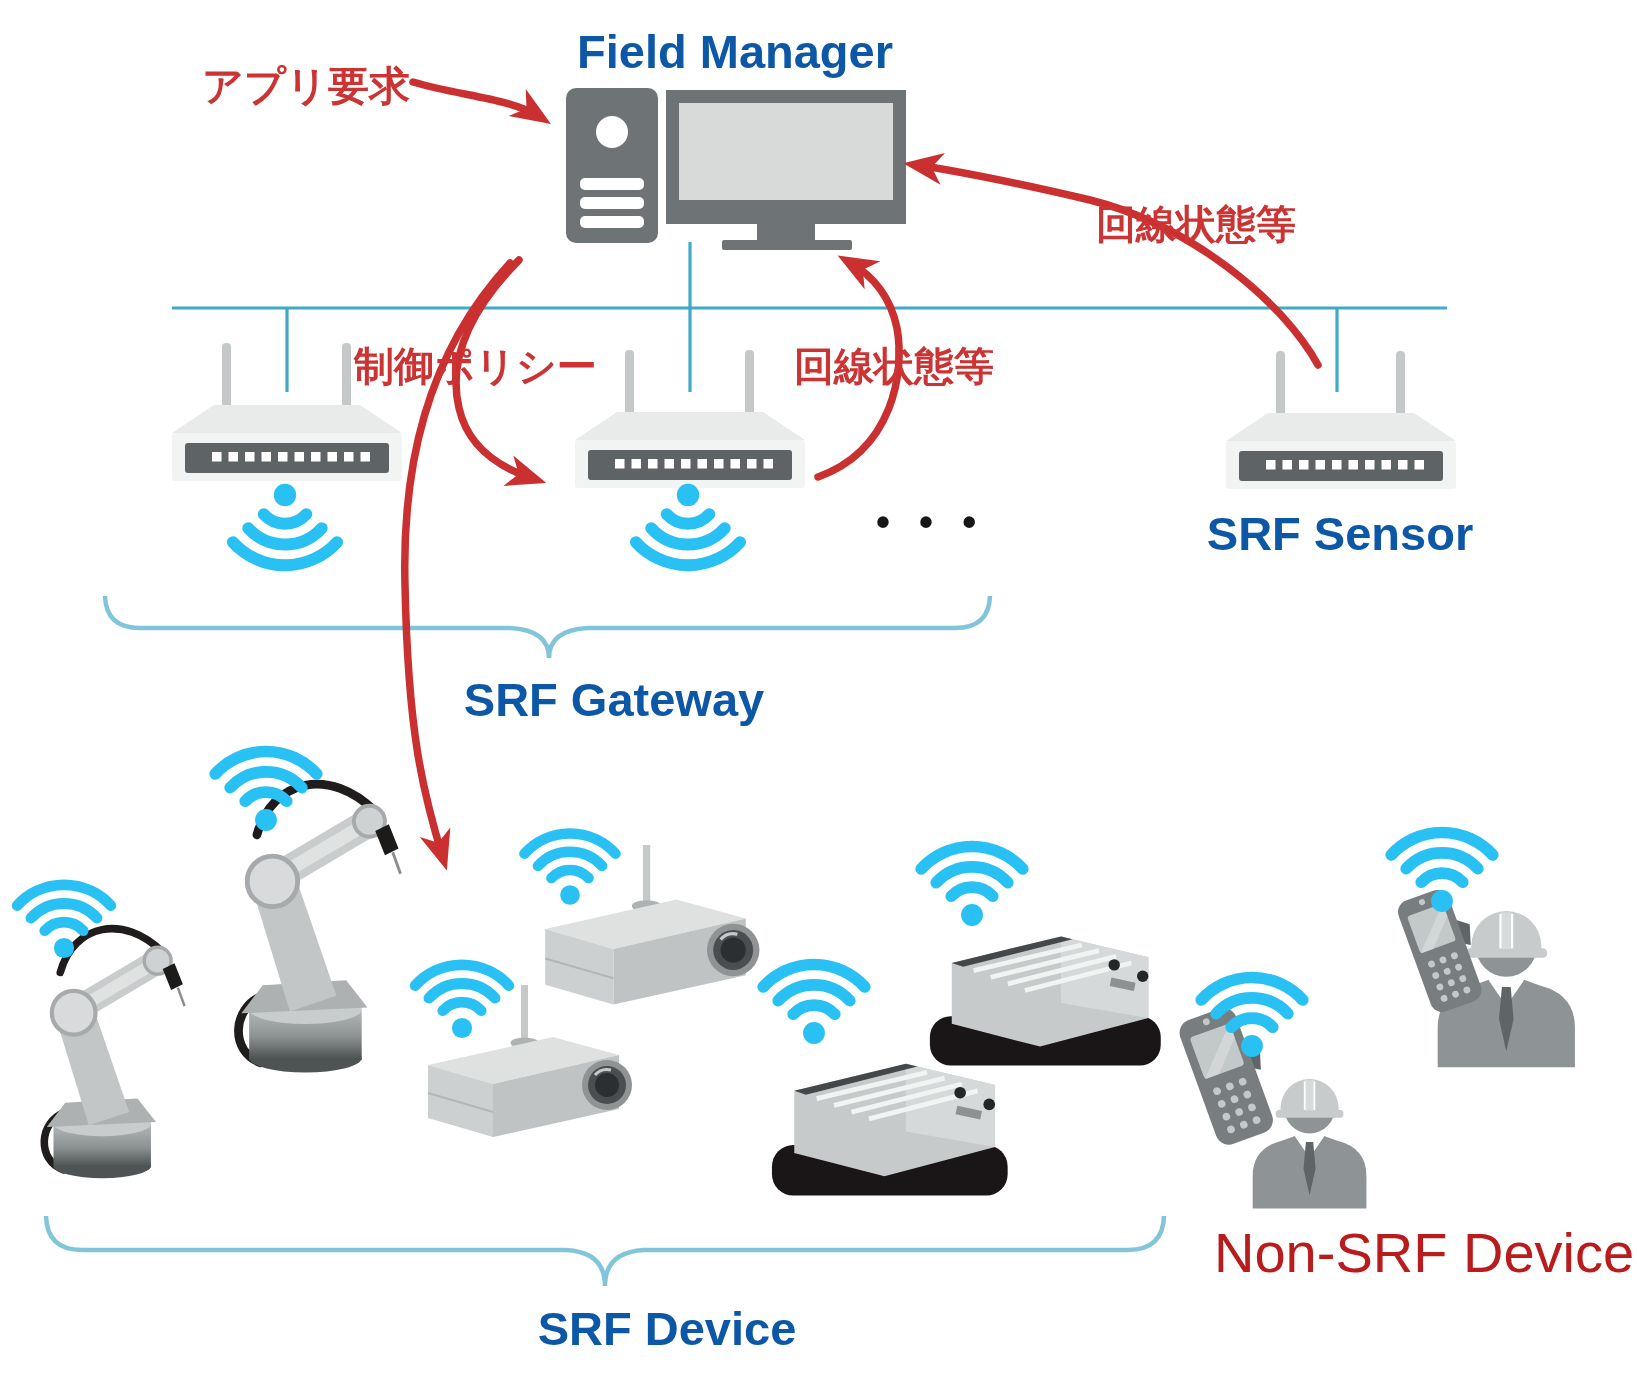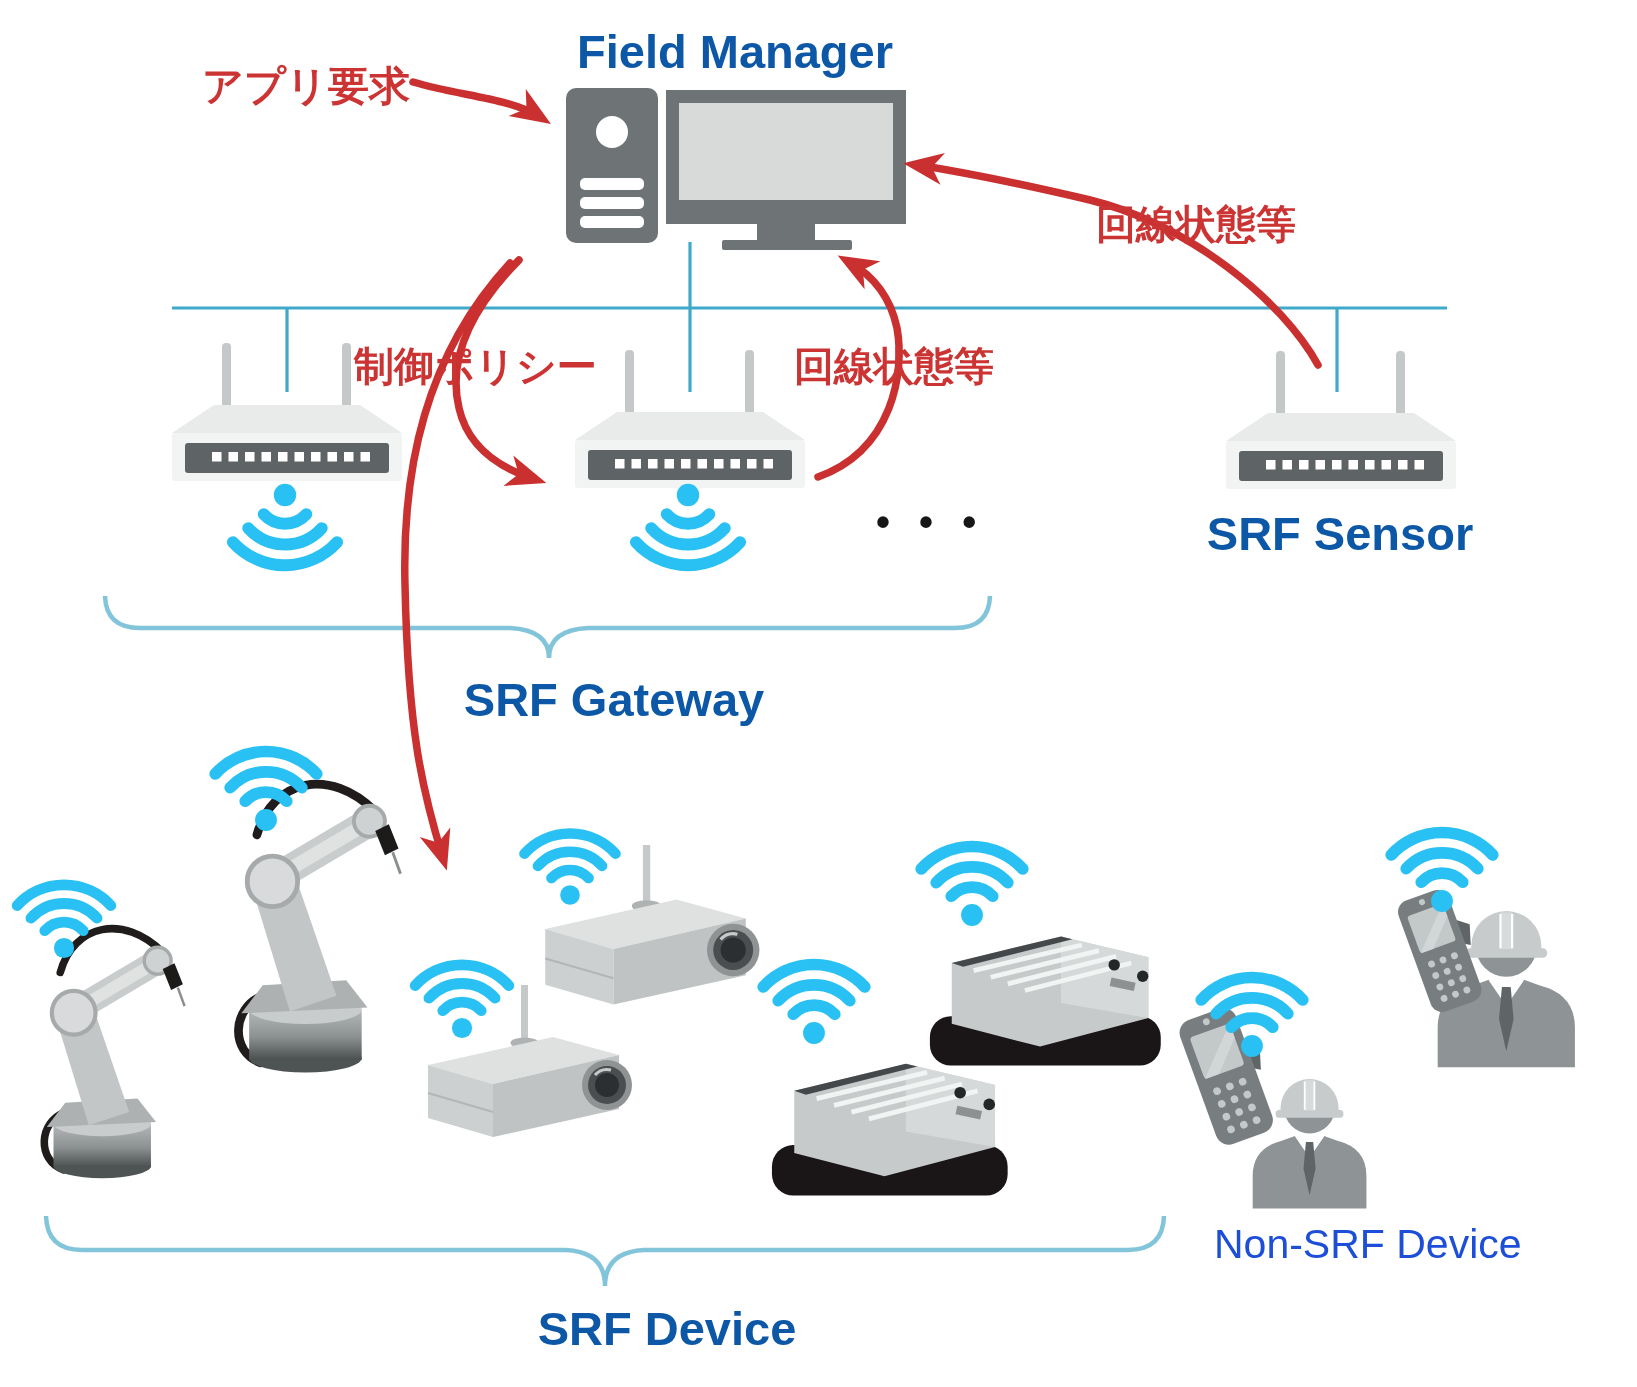--- a/index.html
+++ b/index.html
@@ -4,21 +4,21 @@
 <style>
   html,body{margin:0;padding:0;background:#fff;}
   .canvas{
     position:relative;width:1637px;height:1387px;background:#ffffff;
     font-family:"Liberation Sans","DejaVu Sans",sans-serif;overflow:hidden;
   }
   .canvas svg{position:absolute;left:0;top:0;}
   .label{position:absolute;white-space:nowrap;line-height:1.1;}
   .blue-title{color:#0d57a7;font-weight:bold;font-size:47px;}
   .jp-red{color:#cc3333;font-weight:bold;font-size:40px;font-family:"DejaVu Sans","Liberation Sans",sans-serif;}
-  .black-title{color:#1d4ed8;font-weight:normal;font-size:41px;}
+  .black-title{color:#b91c1c;font-weight:normal;font-size:56px;}
   .center{transform:translateX(-50%);}
   .ellipsis{color:#161616;font-size:40px;font-weight:bold;letter-spacing:9px;}
 </style>
 </head>
 <body>
 
 <div class="canvas">
 
 <svg width="1637" height="1387" viewBox="0 0 1637 1387" xmlns="http://www.w3.org/2000/svg">
   <defs>

